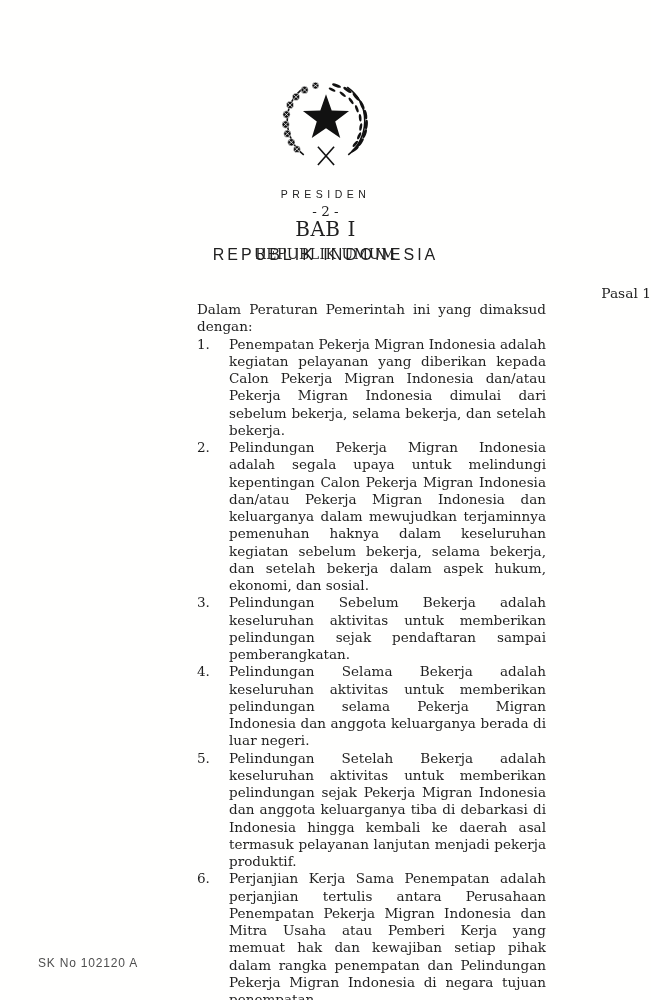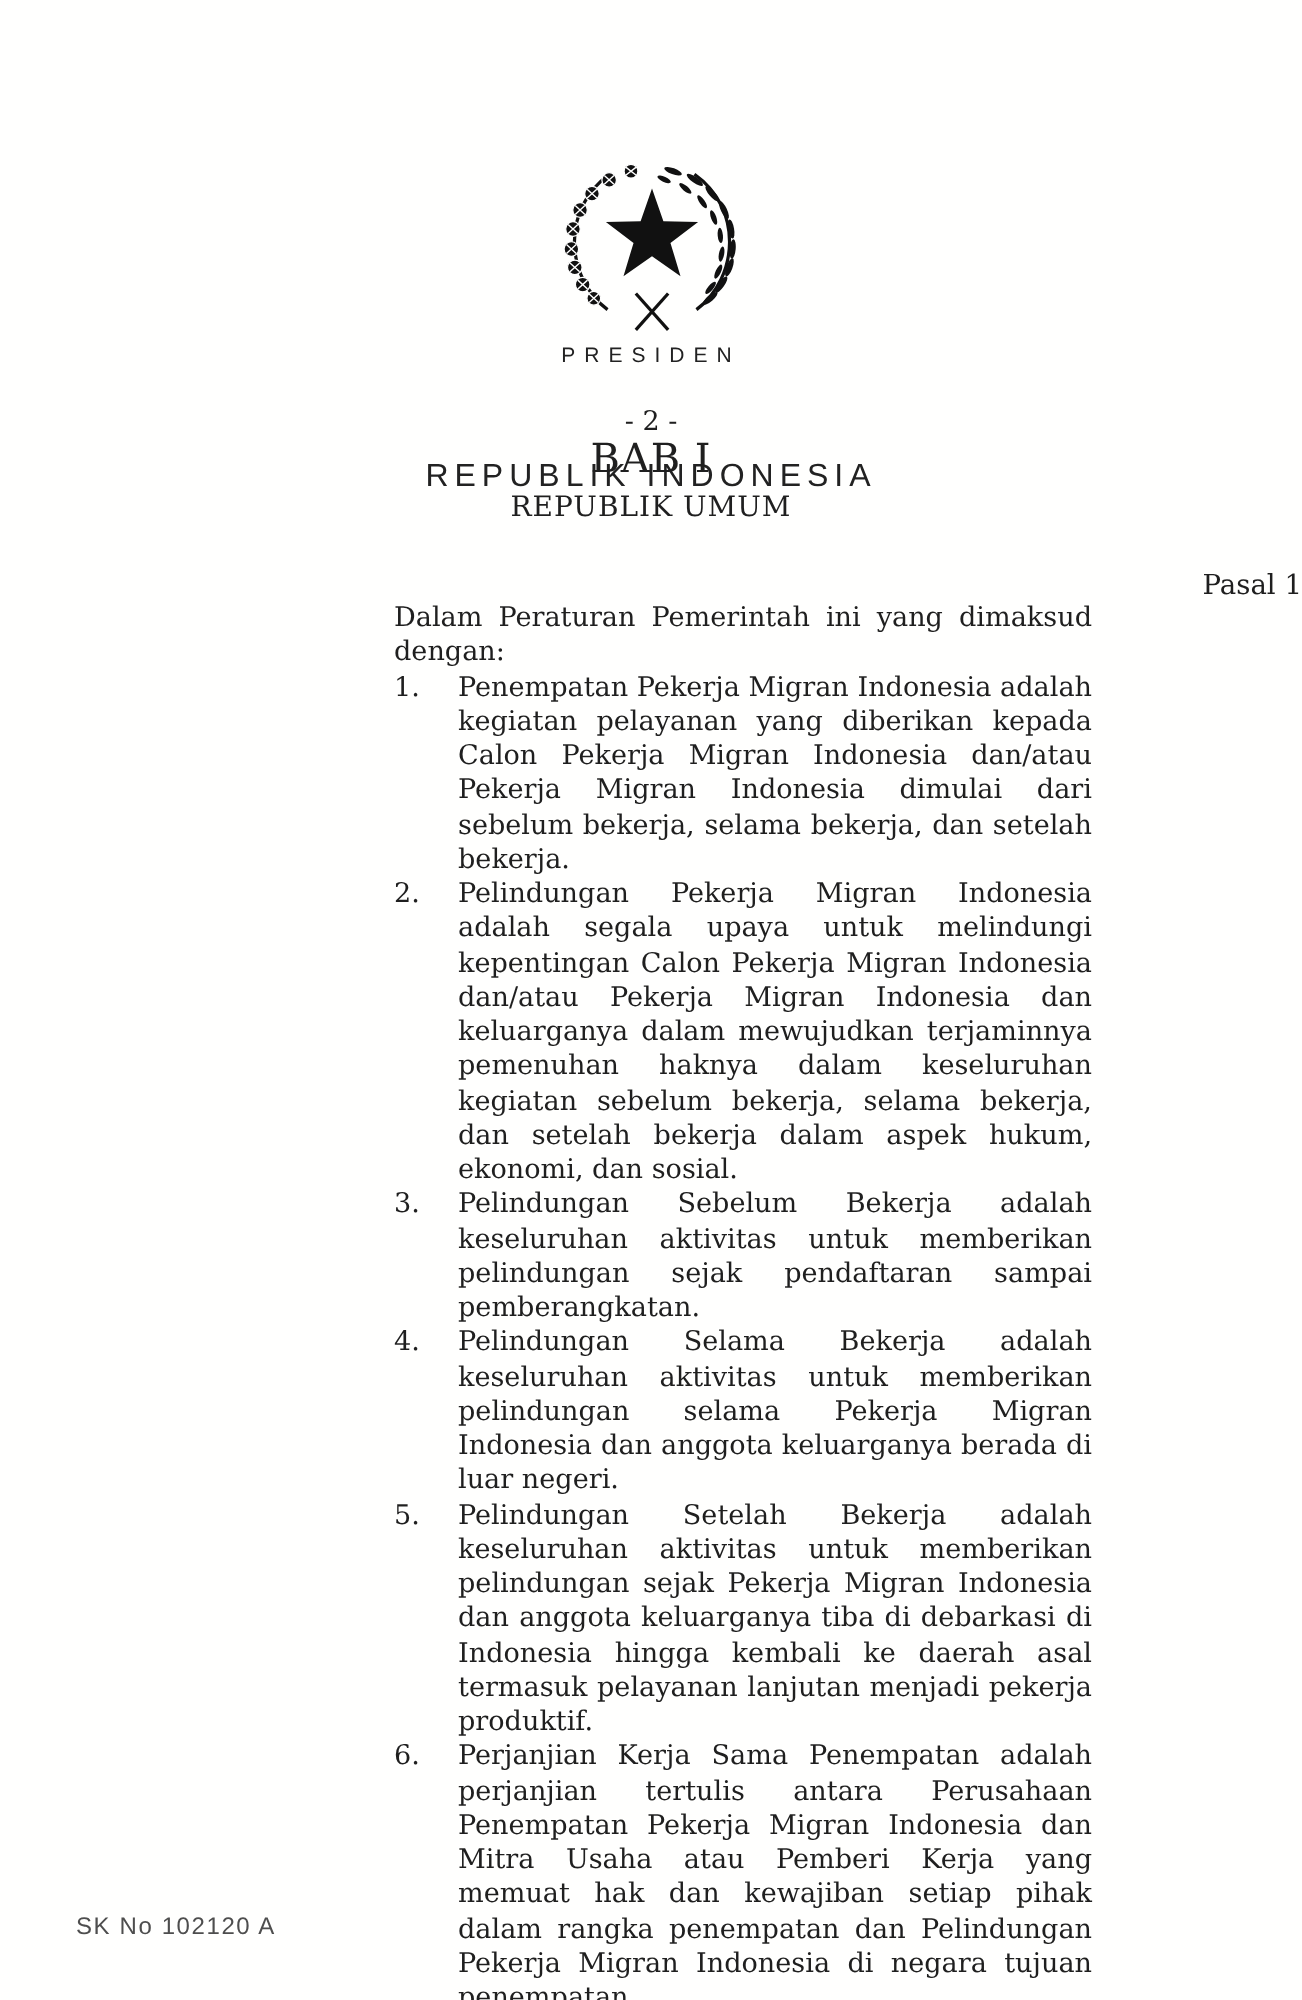--- a/index.html
+++ b/index.html
@@ -18,21 +18,21 @@
     transform:translateX(-50%);
     width:112px; height:96px;
   }
   
   .letterhead {
     position:absolute; top:172px; left:0; right:0;
     text-align:center;
     font-family:"Liberation Sans","DejaVu Sans",sans-serif;
     color:#222;
   }
-  .letterhead .org1 { font-size:10.5px; letter-spacing:4.5px; line-height:13px; }
+  .letterhead .org1 { font-size:10.5px; letter-spacing:4.5px; line-height:13px;margin-top:16px; }
   .letterhead .org2 { font-size:16px; letter-spacing:3px;  line-height:14px;margin-top:47px; }
   
   .headings { position:absolute; top:203px; left:0; right:0; text-align:center; }
   .pageno   { font-size:13.5px; line-height:17px; }
   .bab      { font-size:20px; line-height:19px; letter-spacing:0.5px; }
   .babtitle { font-size:14px; line-height:18px; letter-spacing:0.5px; margin-top:6px; }
   .pasal    { position:absolute; top:285px; left:0; right:0; text-align:right;
               font-size:13.8px; }
   
   .body-block {

